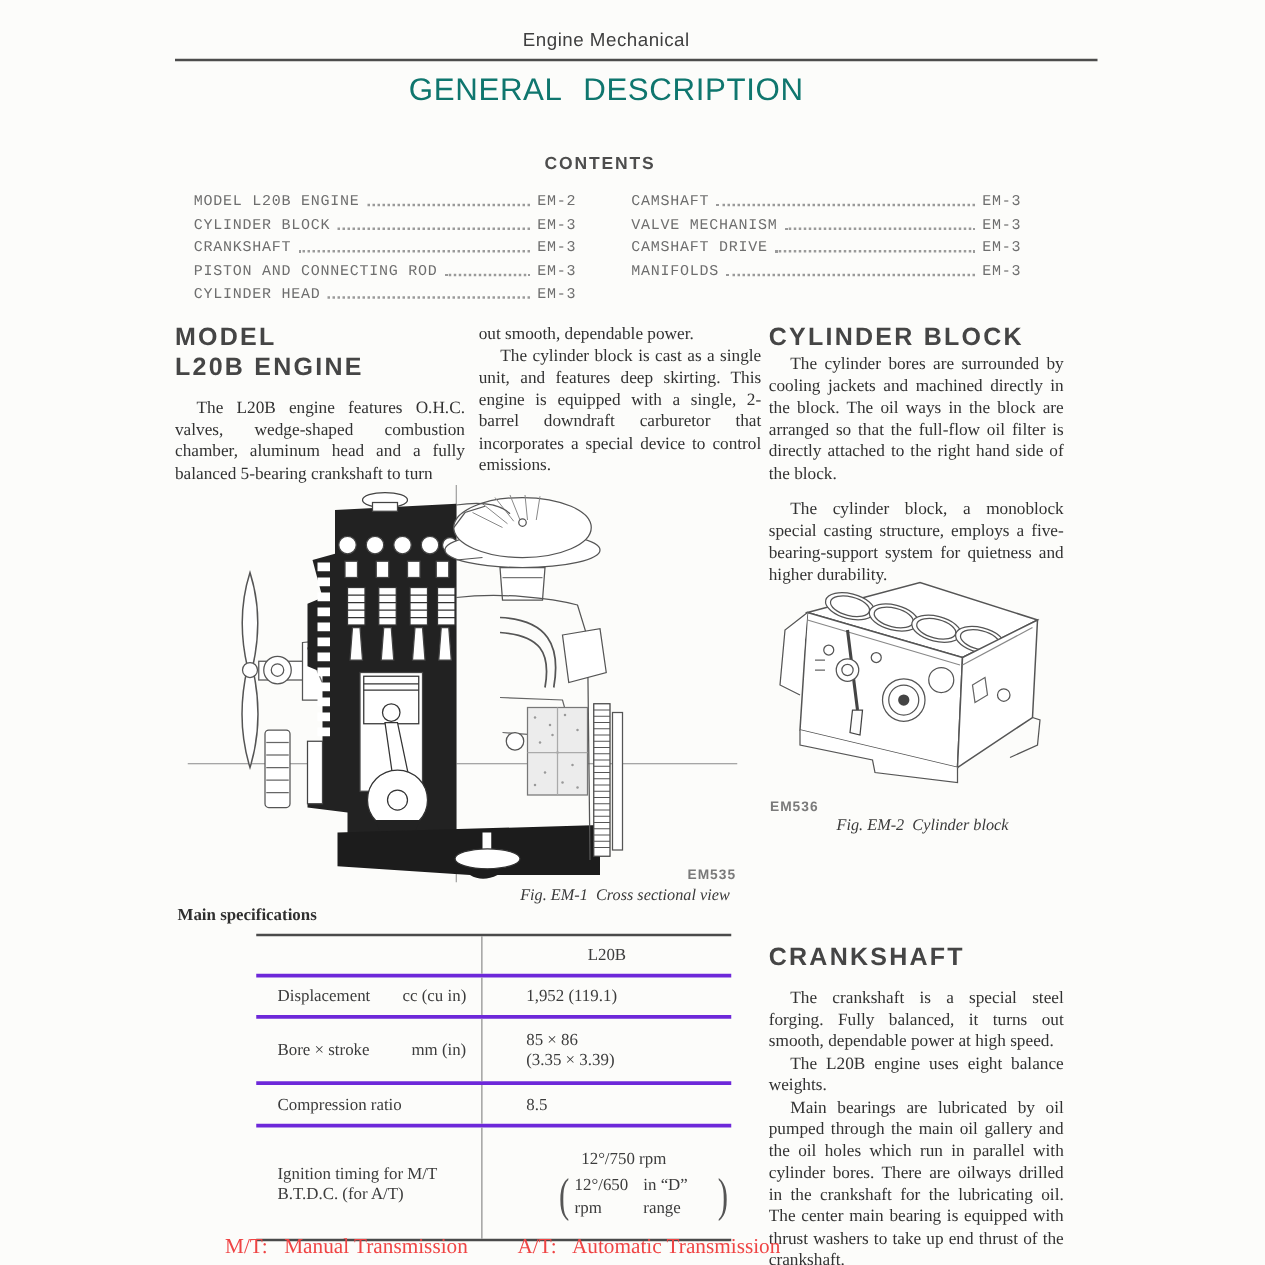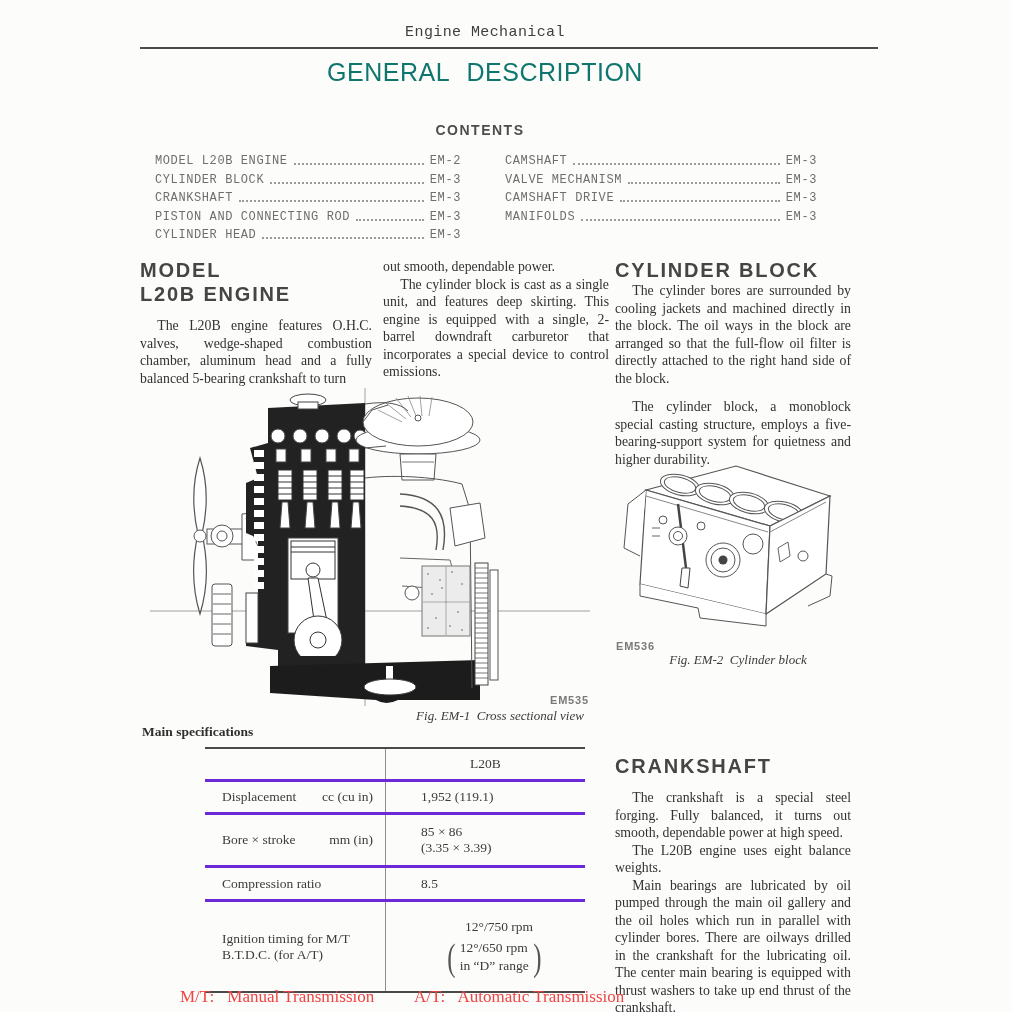--- a/index.html
+++ b/index.html
@@ -4,21 +4,21 @@
 <style>
   html,body{margin:0;padding:0;background:#e8e8e6;}
   .page{
     position:relative;width:1012px;height:1012px;margin:0 auto;
     background:#fcfcfa;overflow:hidden;
     font-family:"Liberation Serif",serif;color:#333;
   }
   
   .running-head{
     position:absolute;left:135px;top:24px;width:700px;text-align:center;
-    font-family:Liberation Mono, monospace;font-size:15px;color:#3f3f3f;letter-spacing:.4px;
+    font-family:Liberation Sans, sans-serif;font-size:15px;color:#3f3f3f;letter-spacing:.4px;
   }
   .head-rule{position:absolute;left:140px;top:47px;width:738px;height:2px;background:#4c4c4c;}
   .page-title{
     position:absolute;left:135px;top:58px;width:700px;text-align:center;
     font-family:"Liberation Sans",sans-serif;font-weight:normal;font-size:25px;
     letter-spacing:.5px;word-spacing:10px;color:#0f766e;
   }
   .contents-title{
     position:absolute;left:135px;top:122px;width:690px;text-align:center;
     font-family:"Liberation Sans",sans-serif;font-weight:bold;font-size:14px;
@@ -74,21 +74,21 @@
   .spec-row:last-child{border-bottom:none;}
   .cell-l{width:180px;box-sizing:border-box;display:flex;justify-content:space-between;
     align-items:center;padding:0 12px 0 17px;}
   .cell-l.stack{flex-direction:column;justify-content:center;align-items:flex-start;}
   .cell-r{flex:1;border-left:1px solid #8f8f8f;box-sizing:border-box;
     display:flex;flex-direction:column;justify-content:center;padding-left:35px;}
   .cell-r.center{align-items:center;padding-left:0;}
   .h30{height:30px;} .h50{height:50px;} .h31{height:31px;} .h88{height:89px;}
   .paren-group{display:flex;align-items:center;margin-left:24px;margin-top:2px;}
   .bigparen{font-size:38px;line-height:36px;font-weight:400;color:#555;transform:scaleX(.65);}
-  .paren-lines{display:flex;flex-direction:column;line-height:18px;margin:0 2px;}
+  .paren-lines{display:flex;flex-direction:row;line-height:18px;margin:0 2px;}
   .ign-main{margin-left:44px;margin-bottom:2px;}
   
   .footnote{position:absolute;top:987px;font-size:17px;color:#ef4444;}
   .fn-left{left:180px;} .fn-right{left:414px;}
   .fn-abbr{margin-right:9px;}
   svg .thin{stroke:#8a8a8a;stroke-width:.8;}
 </style>
 </head>
 <body>
 

